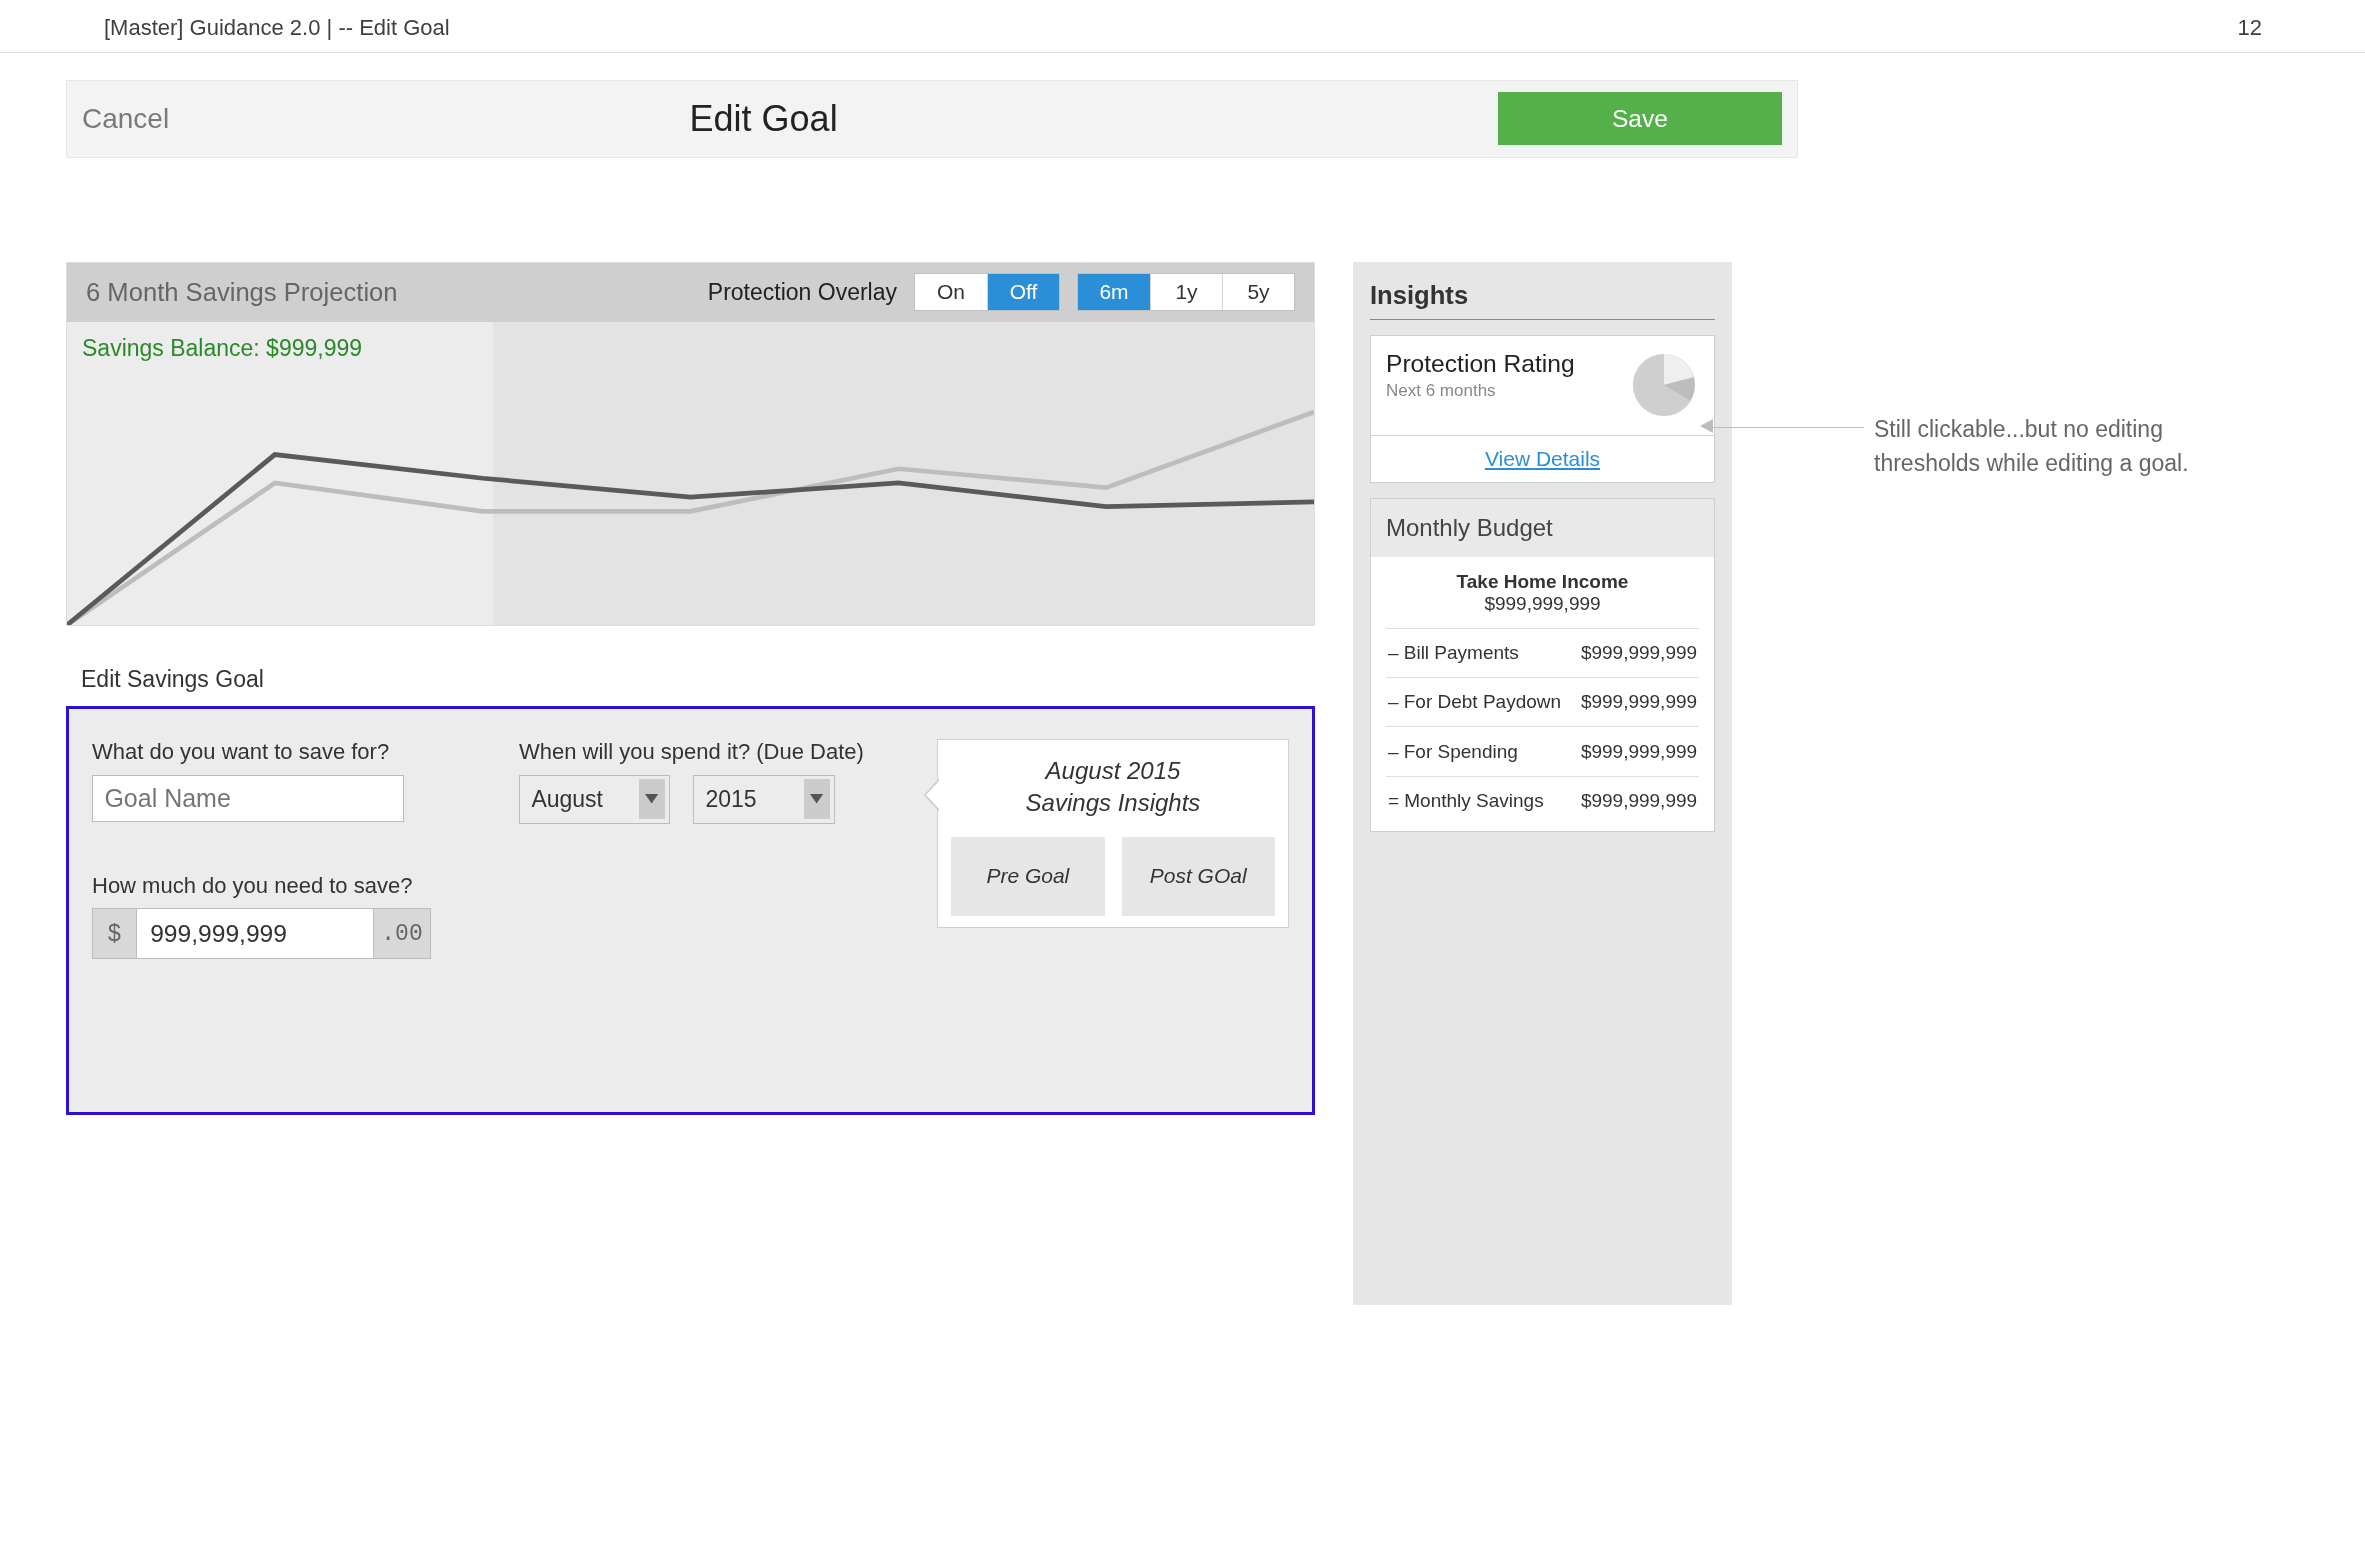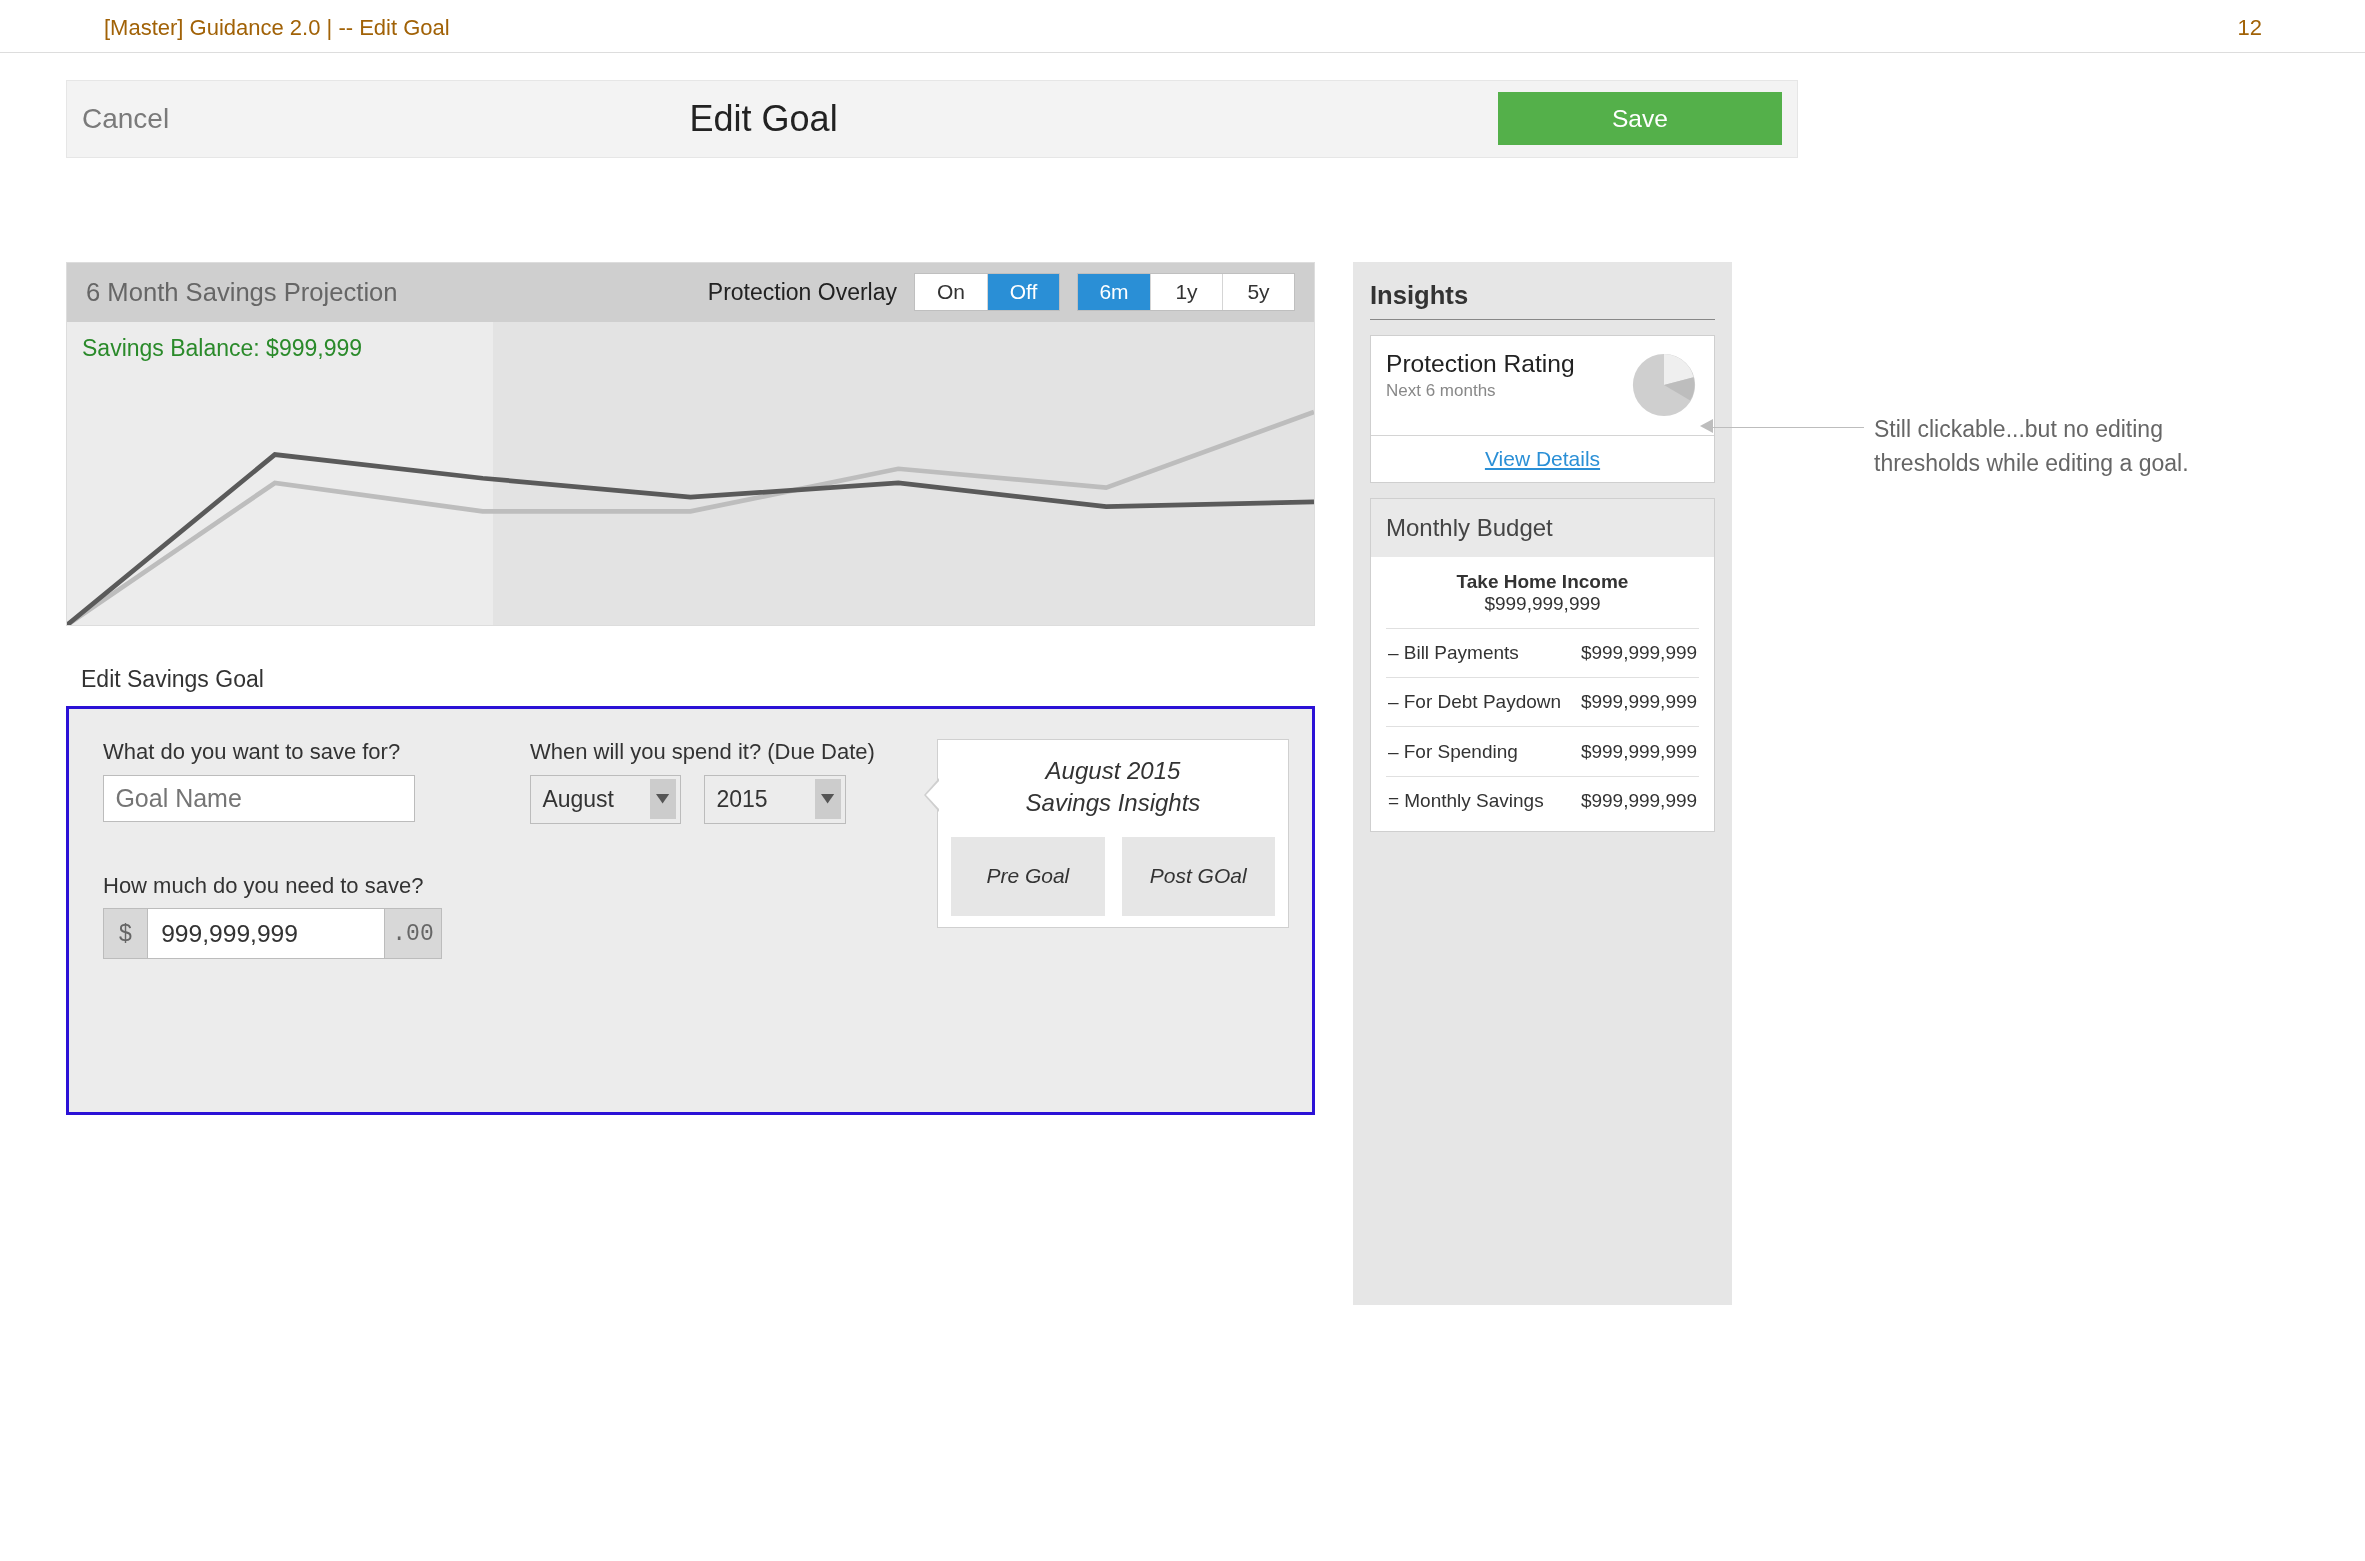--- a/index.html
+++ b/index.html
@@ -7,21 +7,21 @@
     font-family: Arial, Helvetica, sans-serif;
     background: #fff;
     width: 2366px;
     height: 1561px;
     color: #333;
   }
   .breadcrumb-bar {
     padding: 15px 104px 11.4px 104px;
     display: flex;
     justify-content: space-between;
-    color: #a16207;
+    color: #404040;
     font-size: 22px;
     border-bottom: 0.9px solid #ddd;
   }
   .canvas {
     position: relative;
     padding: 26.5px 66px 0 66px;
   }
   .titlebar {
     background: #f3f3f3;
     border: 0.9px solid #e6e6e6;
@@ -92,21 +92,21 @@
   .shade {
     position: absolute; top: 0; bottom: 0; left: 426px; right: 0;
     background: rgba(120,120,120,0.07);
     pointer-events: none;
   }
   .editor-subtitle { font-size: 23px; color: #333; margin: 40px 0 13.2px 15px; }
   .editor-card {
     border: 3.8px solid #2b11d6;
     background: #ececec;
     min-height: 409px;
-    padding: 30px 23px 34px 34px;
+    padding: 30px 23px 34px 23px;
     display: flex;
     gap: 45px;
   }
   .field-col { display: flex; flex-direction: column; gap: 51px; }
   .field-label { font-size: 22px; color: #333; margin-bottom: 9.5px; display: block; }
   .text-input {
     height: 47px; font-size: 25px; color: #7a7a7a;
     border: 0.9px solid #bcbcbc; background: #fff;
     padding: 0 11.4px;
   }

